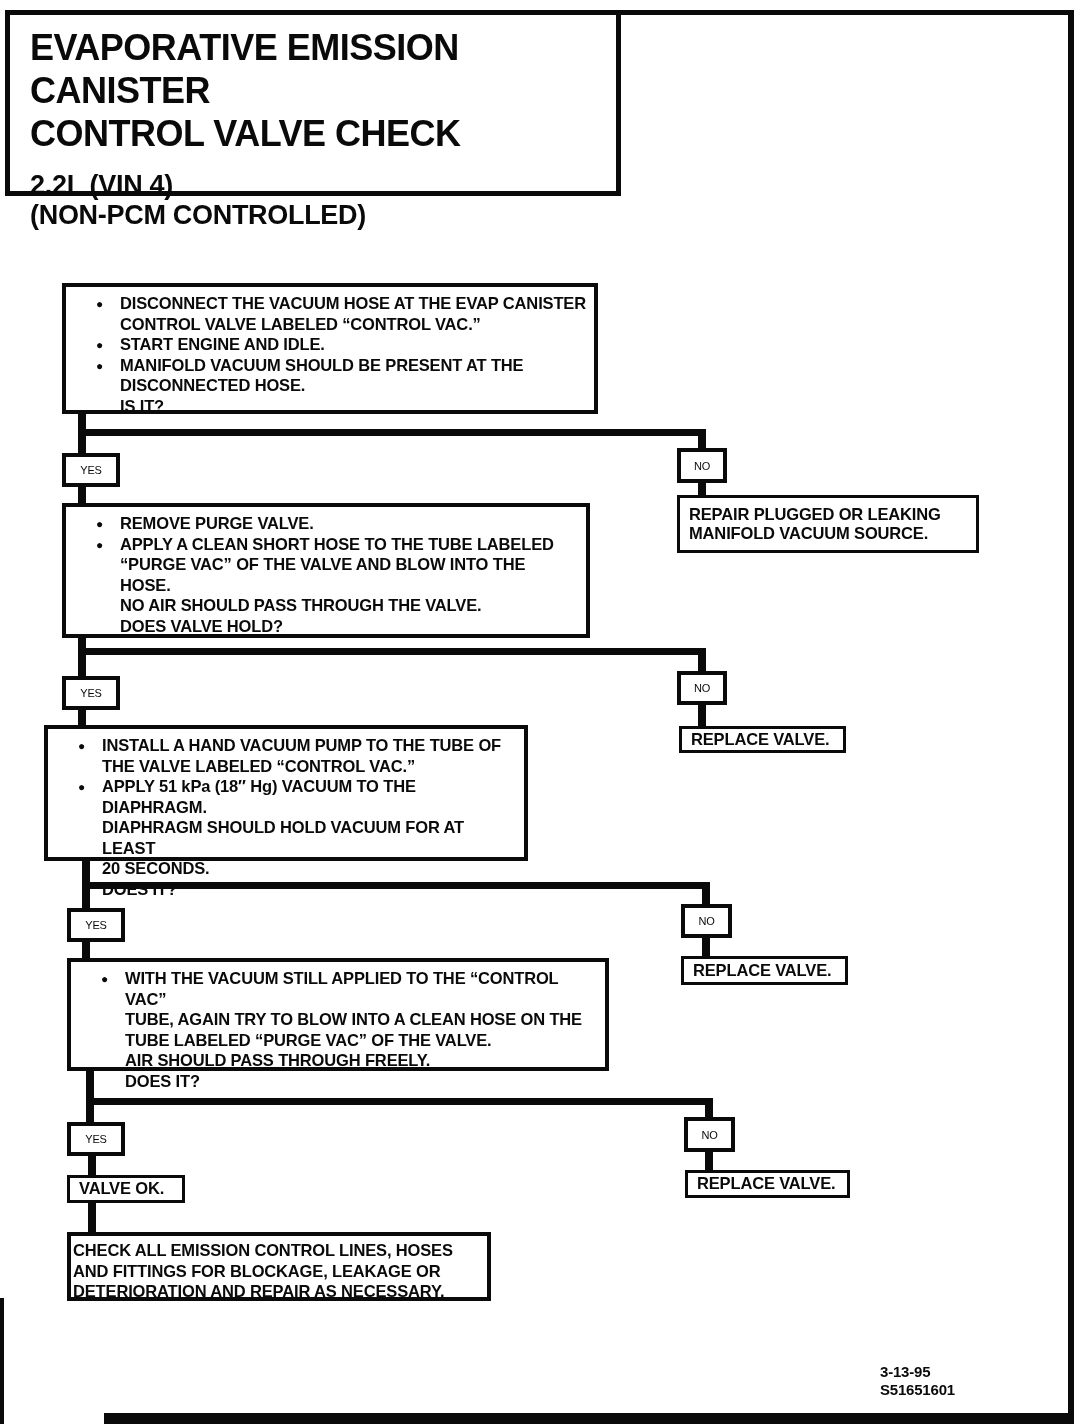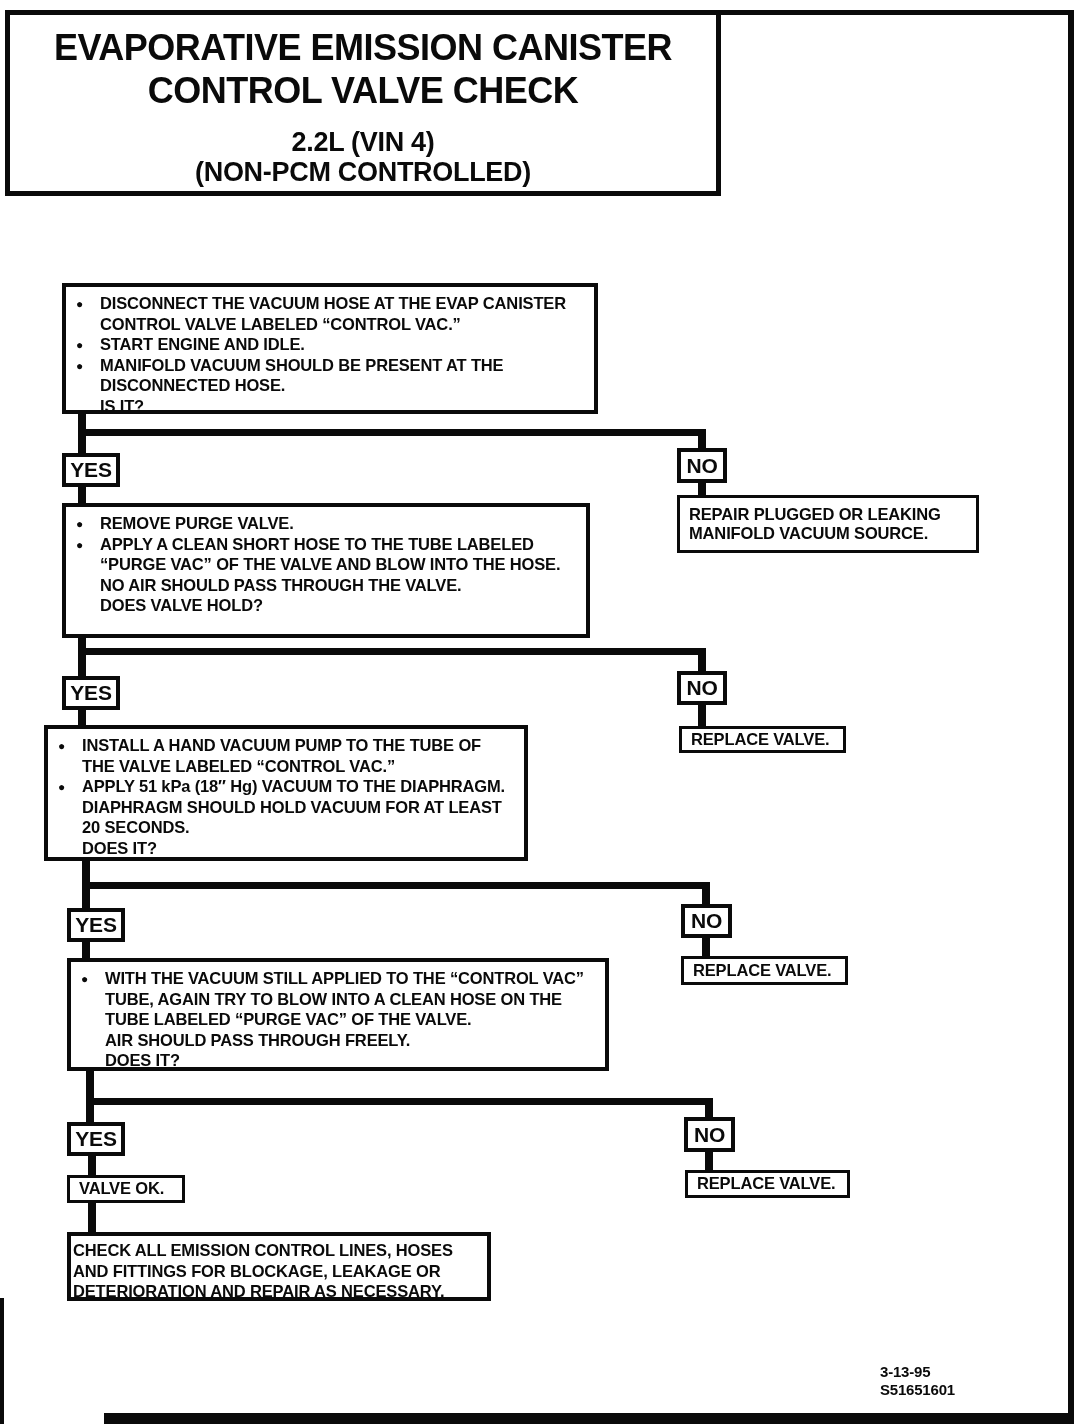--- a/index.html
+++ b/index.html
@@ -14,39 +14,39 @@
   .line{position:absolute;background:#0a0a0a;}
   .box{
     position:absolute;box-sizing:border-box;
     background:#ffffff;border:4px solid #0a0a0a;
   }
   .minibox{border-width:3px;}
   .steptext{
     font-weight:bold;font-size:16.5px;line-height:20.5px;
     letter-spacing:-0.15px;white-space:pre-line;
   }
-  .bullets{padding:6px 6px 4px 8px;}
+  .bullets{padding:6px 6px 4px 28px;}
   .bullet-item{display:flex;}
   .bullet-glyph{flex:0 0 26px;position:relative;}
   .bullet-glyph::before{
     content:"●";font-size:12px;line-height:20.5px;position:absolute;left:2px;top:1px;
   }
   .label-box{
     display:flex;align-items:center;justify-content:center;
-    font-weight:bold;font-size:21px;letter-spacing:-0.2px;
+    font-weight:normal;font-size:11px;letter-spacing:-0.2px;
   }
   .outcome{
     display:flex;align-items:center;
     font-weight:bold;font-size:16.5px;line-height:19.5px;
     letter-spacing:-0.15px;white-space:pre-line;
     padding:2px 3px 2px 9px;
   }
   #title-box{
-    left:5px;top:10px;width:716px;height:186px;
-    border-width:5px;text-align:center;
+    left:5px;top:10px;width:616px;height:186px;
+    border-width:5px;text-align:left;padding-left:20px;
   }
   #title-main{
     font-weight:bold;font-size:36px;line-height:43px;
     letter-spacing:-0.5px;margin-top:11px;white-space:pre-line;
   }
   #title-sub{
     font-weight:bold;font-size:27px;line-height:30px;
     letter-spacing:-0.3px;margin-top:15px;white-space:pre-line;
   }
   

